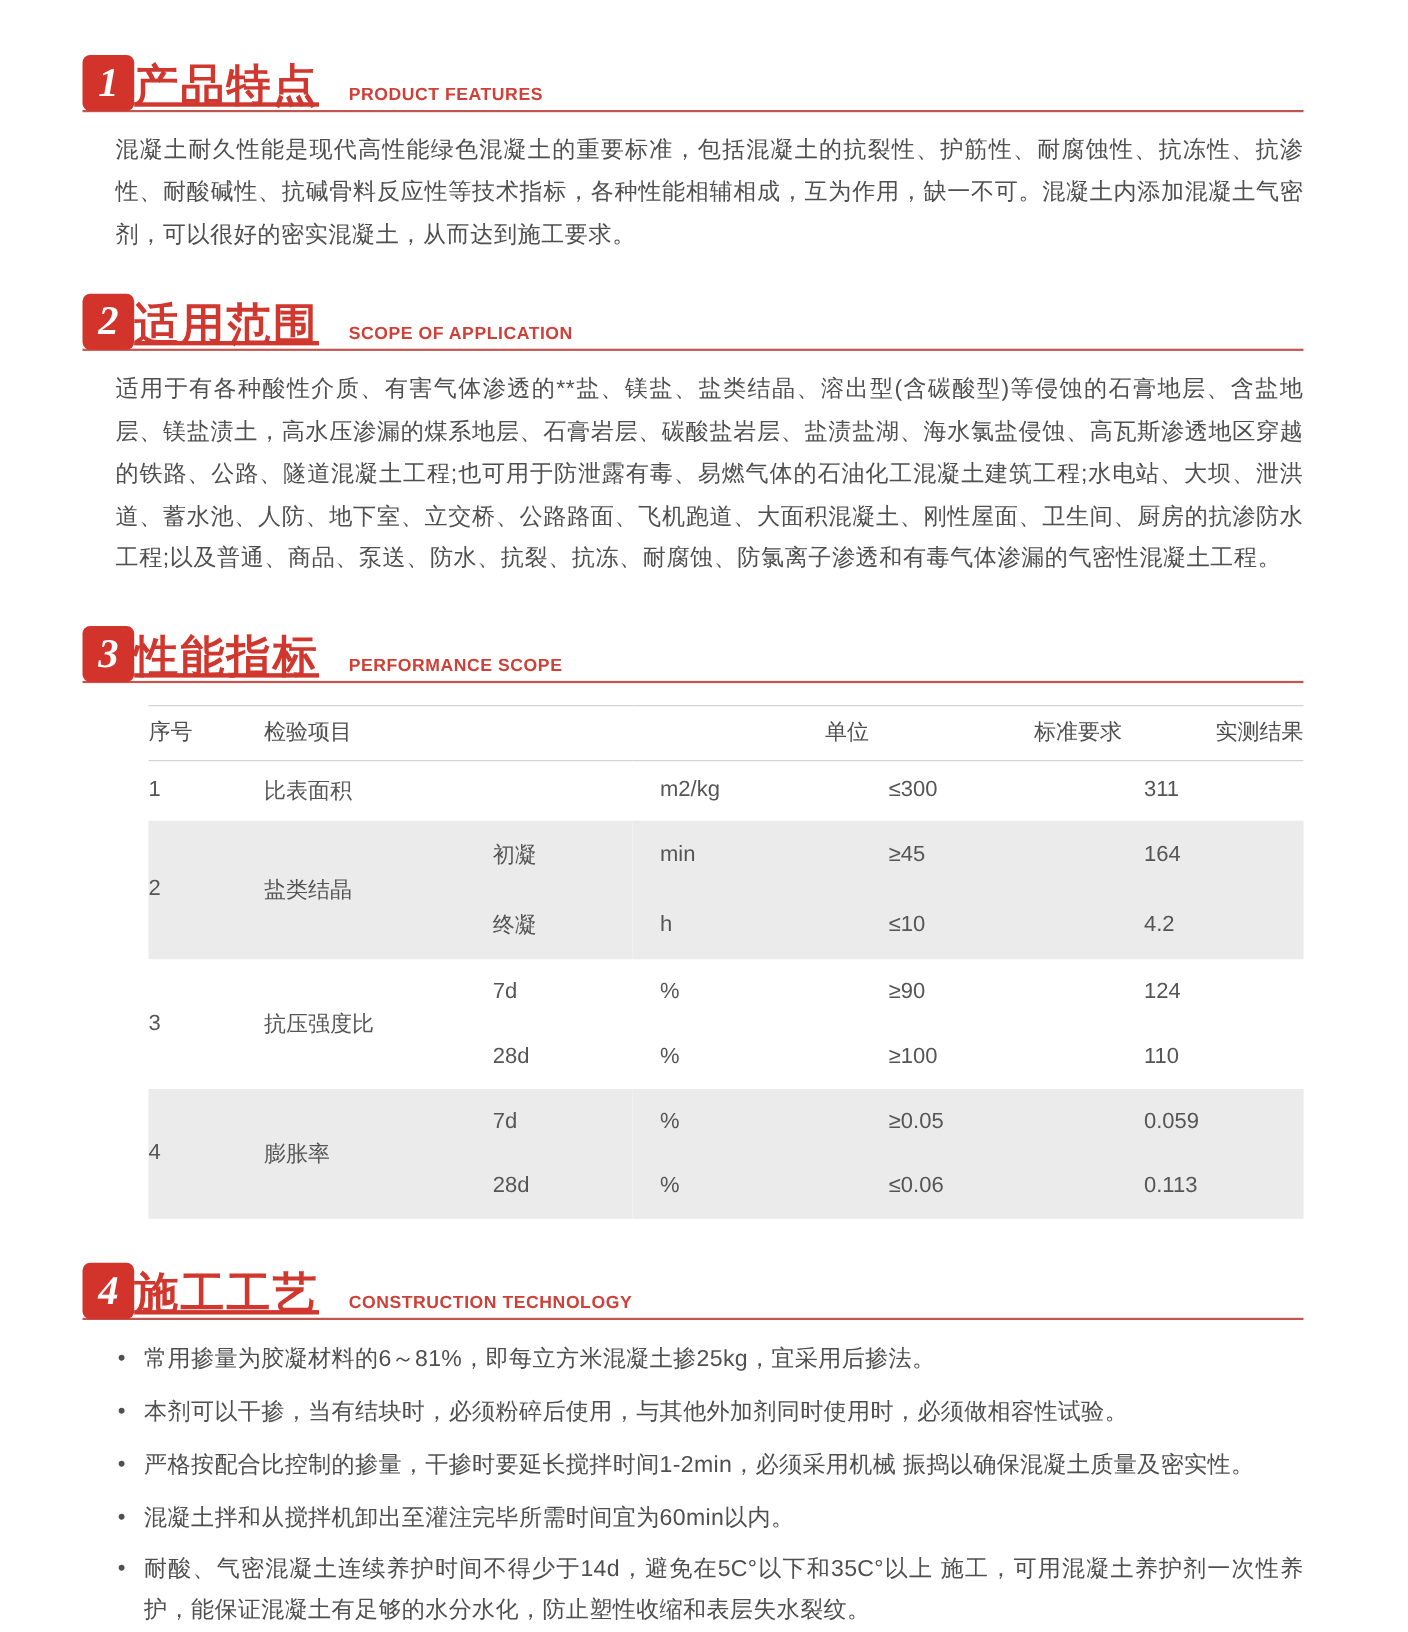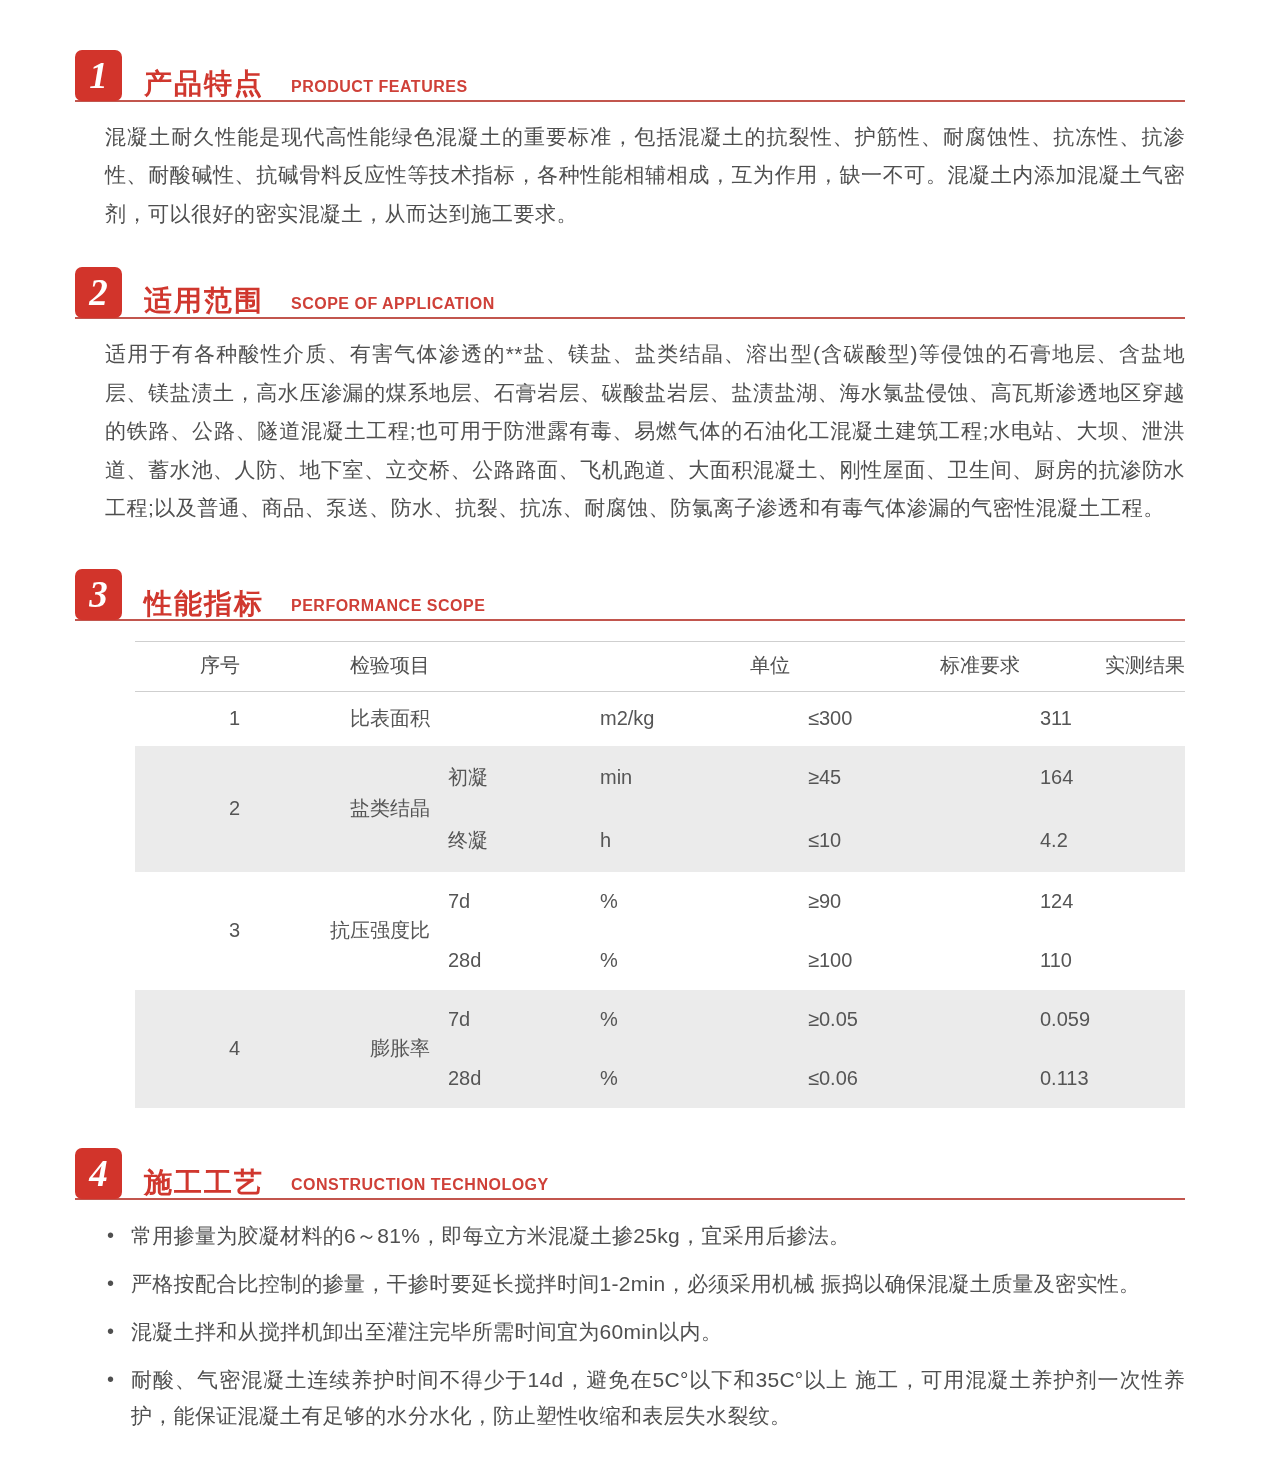--- a/index.html
+++ b/index.html
@@ -21,22 +21,22 @@
     display:inline-block;flex:0 0 auto;
     width:47px;height:51px;
     background:#d2342b;color:#ffffff;
     border-radius:7px 7px 7px 7px;
     font-size:37px;font-weight:bold;font-style:italic;
     text-align:center;line-height:51px;
     margin-bottom:-1px;
     font-family:"Liberation Serif","DejaVu Serif",serif;
   }
   .title-cn{
-    color:#d0372e;font-size:28px;font-weight:bold;
-    margin-left:22px;letter-spacing:2px;line-height:1.1;
+    color:#d0372e;font-size:40px;font-weight:bold;
+    margin-left:0;letter-spacing:2px;line-height:1.1;text-decoration:underline;
   }
   .title-en{
     color:#cf4038;font-size:16px;font-weight:600;
     margin-left:27px;letter-spacing:.5px;
     padding-bottom:4px;
   }
 
   
   .para{
     margin:16px 0 34px 30px;
@@ -53,21 +53,21 @@
     font-size:20px;color:#555555;
   }
   .ptable col.c1{width:105px;} .ptable col.c2{width:190px;}
   .ptable col.c3{width:145px;} .ptable col.c4{width:215px;}
   .ptable col.c5{width:230px;} .ptable col.c6{width:165px;}
   .ptable th{
     font-weight:normal;text-align:right;
     border-top:1px solid #cfcfcf;border-bottom:1px solid #cfcfcf;
     padding:10px 0 12px 0;color:#4f4f4f;
   }
-  .ptable th.center,.ptable td.center{text-align:right;}
+  .ptable th.center,.ptable td.center{text-align:left;}
   .ptable td{padding:13px 0 14px 0;vertical-align:middle;}
   .ptable .sub{padding-left:18px;}
   .ptable .unit{padding-left:25px;}
   .ptable .std{padding-left:18px;}
   .ptable .res{padding-left:20px;}
   .ptable th.unit{padding-left:25px;} .ptable th.std{padding-left:18px;} .ptable th.res{padding-left:20px;}
   .ptable tr.shade{background:#ebebeb;}
   .ptable td.tall{padding-top:18px;padding-bottom:18px;}
 
   
@@ -194,20 +194,21 @@
   </div>
 
   <div class="sec">
     <div class="sec-header">
       <span class="badge">4</span>
       <span class="title-cn">施工工艺</span>
       <span class="title-en">CONSTRUCTION TECHNOLOGY</span>
     </div>
     <ul class="bullets gap-s4">
       <li>常用掺量为胶凝材料的6～81%，即每立方米混凝土掺25kg，宜采用后掺法。</li>
+      <li>本剂可以干掺，当有结块时，必须粉碎后使用，与其他外加剂同时使用时，必须做相容性试验。</li>
       <li>严格按配合比控制的掺量，干掺时要延长搅拌时间1-2min，必须采用机械 振捣以确保混凝土质量及密实性。</li>
       <li>混凝土拌和从搅拌机卸出至灌注完毕所需时间宜为60min以内。</li>
       <li>耐酸、气密混凝土连续养护时间不得少于14d，避免在5C°以下和35C°以上 施工，可用混凝土养护剂一次性养护，能保证混凝土有足够的水分水化，防止塑性收缩和表层失水裂纹。</li>
 
     </ul>
   </div>
 
 </div>
 
 </body></html>

